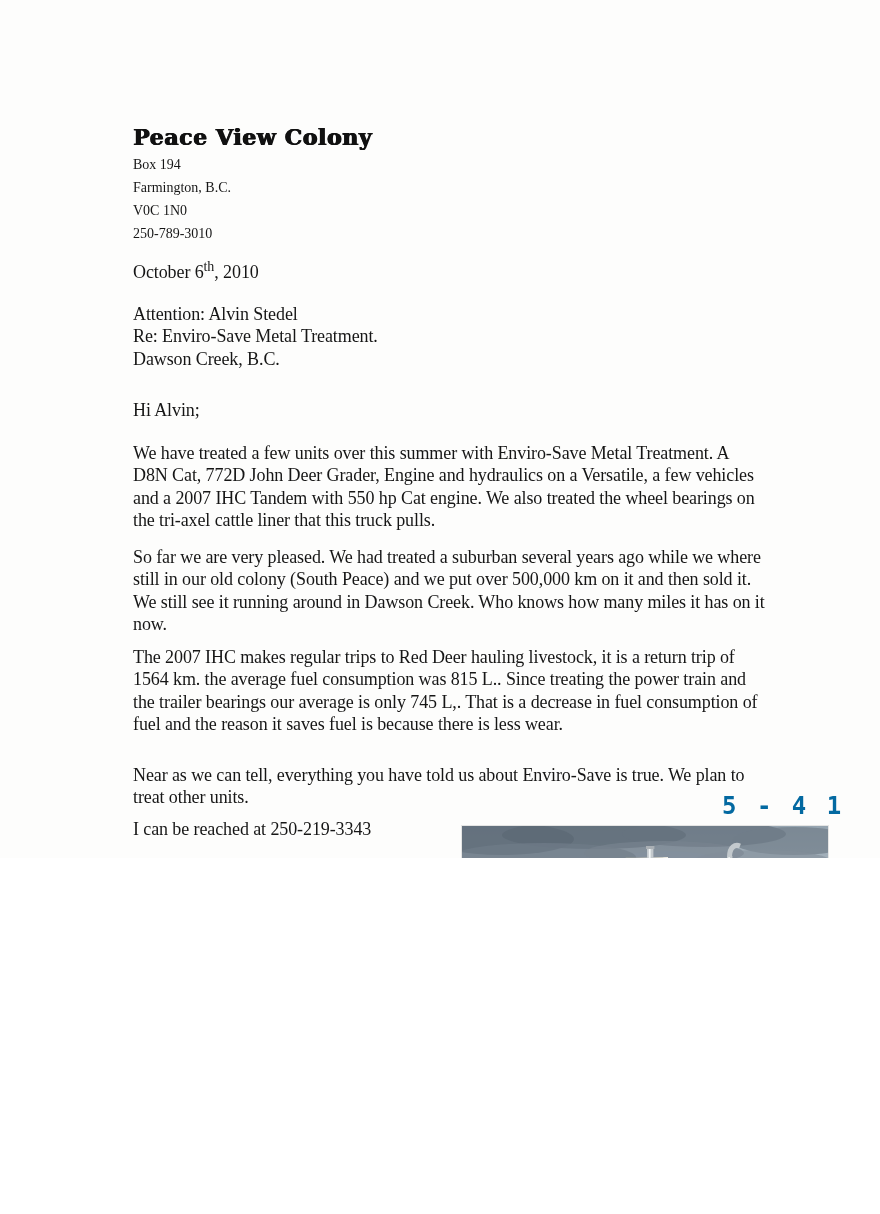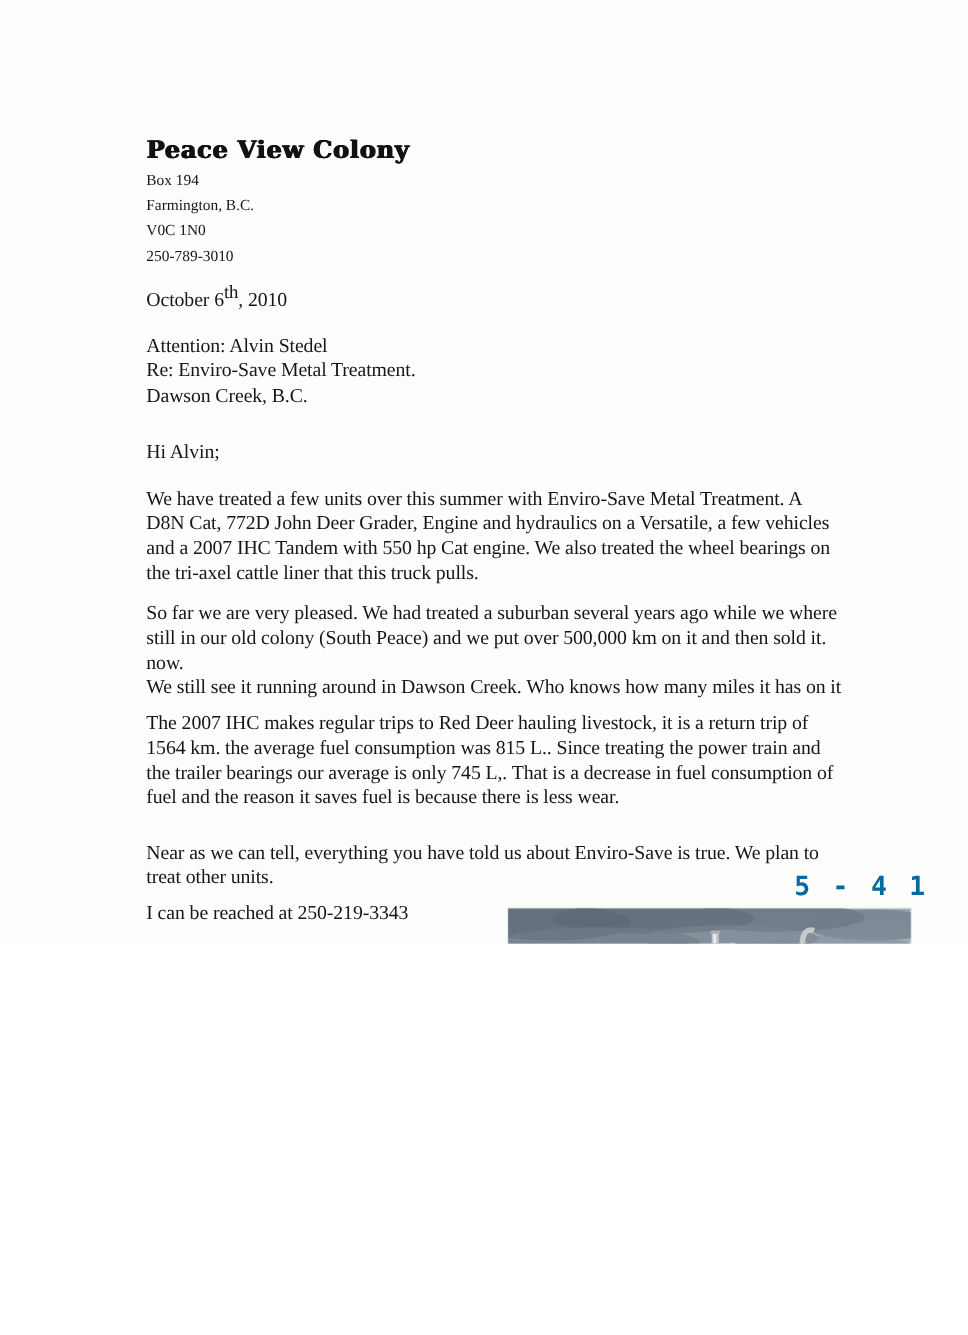--- a/index.html
+++ b/index.html
@@ -14,21 +14,21 @@
     font-family:"DejaVu Serif","Liberation Serif",serif;font-weight:bold;
     font-size:22px;letter-spacing:0.6px;color:#111;
     text-shadow:0.8px 0 0 #111,-0.3px 0 0 #111;
     margin-bottom:3px;
   }
   .addr-line,.body-line{font-size:14px;line-height:23px;white-space:nowrap;}
   
   .bodytxt{font-size:18px;line-height:22.3px;letter-spacing:-0.1px;}
   .para .ln{white-space:nowrap;}
   .date-line{left:133px;top:261px;}
-  .date-line sup{font-size:17px;line-height:0;}
+  .date-line sup{font-size:14px;line-height:0;}
   .ref-block{left:133px;top:303px;}
   .salutation{left:133px;top:399px;}
   .p1{left:133px;top:442px;}
   .p2{left:133px;top:546px;}
   .p3{left:133px;top:646px;}
   .p4{left:133px;top:764px;}
   .contact{left:133px;top:818px;font-family:Liberation Serif, serif;}
   .signer{left:133px;top:859px;}
   
   .page-mark{
@@ -75,22 +75,22 @@
   <div class="abs para p1 bodytxt">
     <div class="ln">We have treated a few units over this summer with Enviro-Save Metal Treatment. A</div>
     <div class="ln">D8N Cat,  772D John Deer Grader, Engine and hydraulics on a Versatile, a few vehicles</div>
     <div class="ln">and a 2007 IHC Tandem with 550 hp Cat engine.  We also treated the wheel bearings on</div>
     <div class="ln">the tri-axel cattle liner that this truck pulls.</div>
   </div>
 
   <div class="abs para p2 bodytxt">
     <div class="ln">So far we are very pleased.  We had treated a suburban several years ago while we where</div>
     <div class="ln">still in our old colony (South Peace) and we put over 500,000 km on it and then sold it.</div>
+    <div class="ln">We still see it running around in Dawson Creek.  Who knows how many miles it has on it</div>
     <div class="ln">now.</div>
-    <div class="ln">We still see it running around in Dawson Creek.  Who knows how many miles it has on it</div>
   </div>
 
   <div class="abs para p3 bodytxt">
     <div class="ln">The 2007 IHC makes regular trips to Red Deer hauling livestock, it is a return trip of</div>
     <div class="ln">1564 km. the average fuel consumption was 815 L..  Since treating the power train and</div>
     <div class="ln">the trailer bearings our average is only 745 L,. That is a decrease in fuel consumption of</div>
     <div class="ln">fuel and the reason it saves fuel is because there is less wear.</div>
   </div>
 
   <div class="abs para p4 bodytxt">

